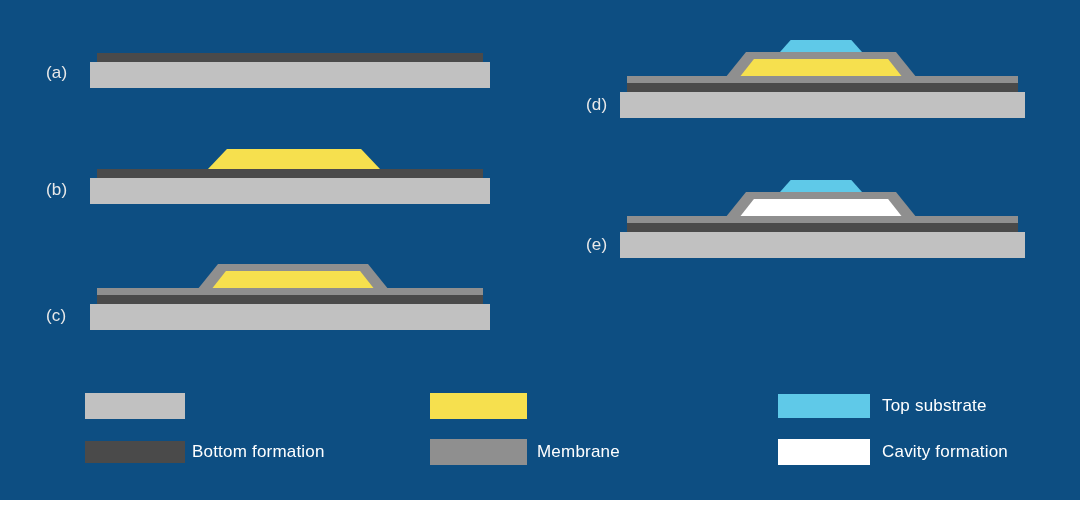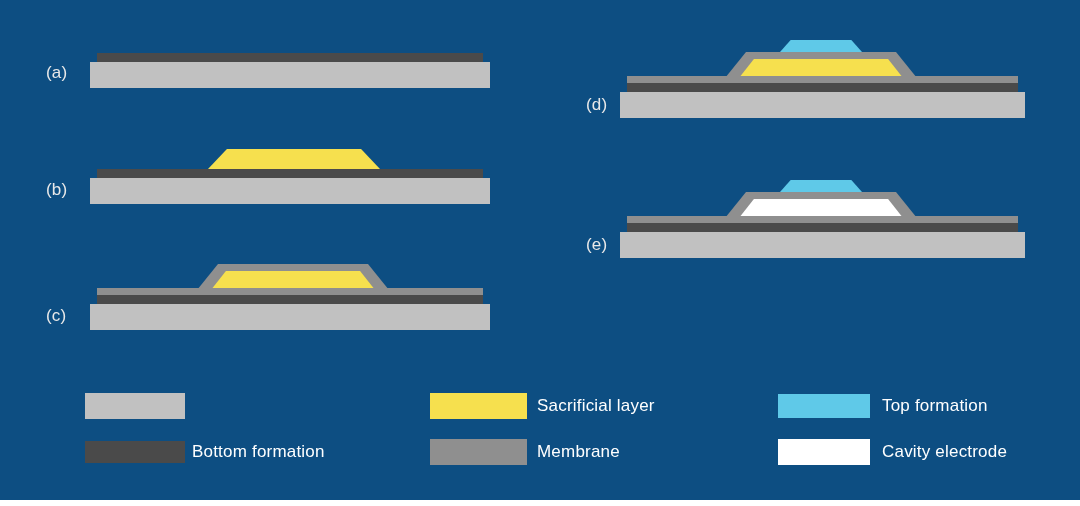--- a/index.html
+++ b/index.html
@@ -95,25 +95,24 @@
     <div class="layer electrode" style="left:7px; top:43px; width:391px; height:9px;"></div>
     <div class="layer substrate" style="left:0; top:52px; width:405px; height:26px;"></div>
   </div>
 
   <div class="legend-swatch substrate" style="left:85px; top:393px; width:100px; height:26px;"></div>
 
   <div class="legend-swatch electrode" style="left:85px; top:441px; width:100px; height:22px;"></div>
   <div class="legend-label" style="left:192px; top:439px;">Bottom formation</div>
 
   <div class="legend-swatch sacrificial" style="left:430px; top:393px; width:97px; height:26px;"></div>
-  <div class="legend-label" style="left:537px; top:393px;">Sacrificial layer</div>
 
   <div class="legend-swatch membrane" style="left:430px; top:439px; width:97px; height:26px;"></div>
   <div class="legend-label" style="left:537px; top:439px;">Membrane</div>
 
   <div class="legend-swatch top-electrode" style="left:778px; top:394px; width:92px; height:24px;"></div>
-  <div class="legend-label" style="left:882px; top:393px;">Top formation</div>
+  <div class="legend-label" style="left:882px; top:393px;">Top substrate</div>
 
   <div class="legend-swatch cavity" style="left:778px; top:439px; width:92px; height:26px;"></div>
-  <div class="legend-label" style="left:882px; top:439px;">Cavity electrode</div>
+  <div class="legend-label" style="left:882px; top:439px;">Cavity formation</div>
 
   <div class="bottom-bar"></div>
 </div>
 
 </body></html>

